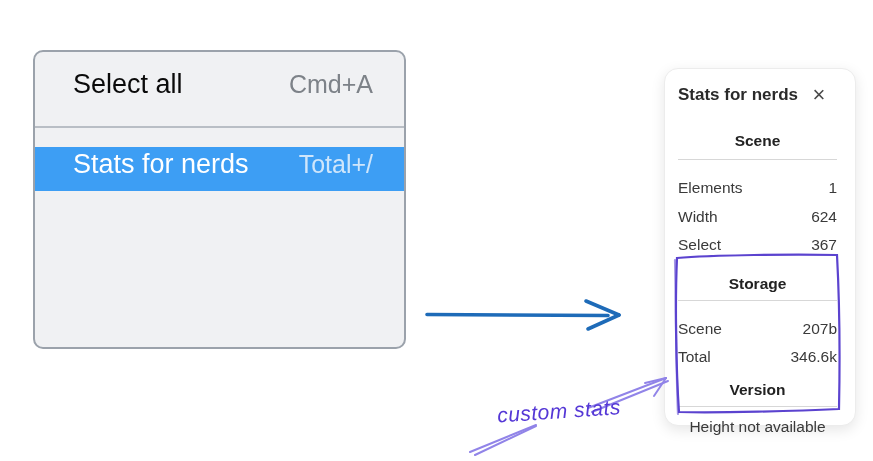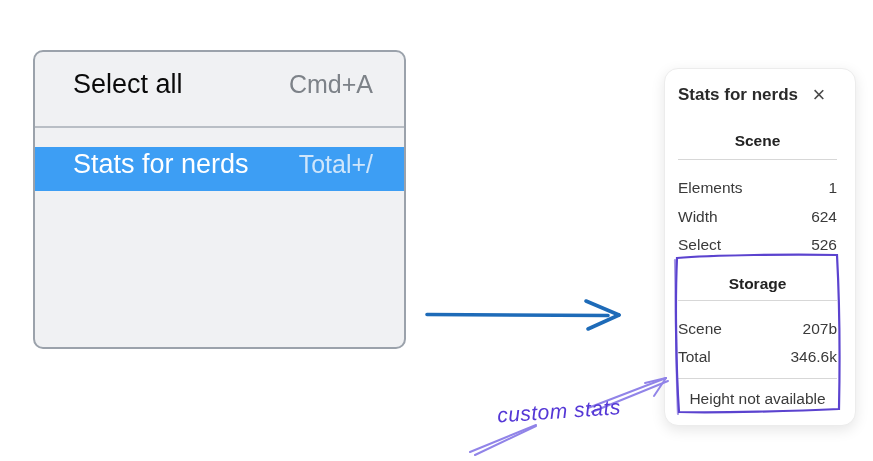--- a/index.html
+++ b/index.html
@@ -104,37 +104,38 @@
       <div class="stat-row">
         <span>Elements</span>
         <span>1</span>
       </div>
       <div class="stat-row">
         <span>Width</span>
         <span>624</span>
       </div>
       <div class="stat-row">
         <span>Select</span>
-        <span>526</span>
+        <span>367</span>
       </div>
     </div>
 
     <div class="sec-header mid">Storage</div>
     <hr class="divider tight">
     <div class="stat-rows">
       <div class="stat-row">
         <span>Scene</span>
         <span>207b</span>
       </div>
       <div class="stat-row">
         <span>Total</span>
         <span>346.6k</span>
       </div>
     </div>
 
+    <div class="sec-header last">Version</div>
     <hr class="divider tight">
     <div class="note">Height not available</div>
   </div>
 
   <svg class="abs rough-box" style="left:671px;top:250px" width="176" height="170" viewBox="0 0 176 170">
     <path d="M 6 8 C 42 5, 122 4, 166 5
              C 168 42, 169 110, 168 159
              C 126 161, 48 163, 8 162
              C 5 118, 4 52, 6 8 Z"></path>
     <path d="M 4 10 C 5 50, 5 120, 7 164" opacity="0.55"></path>

